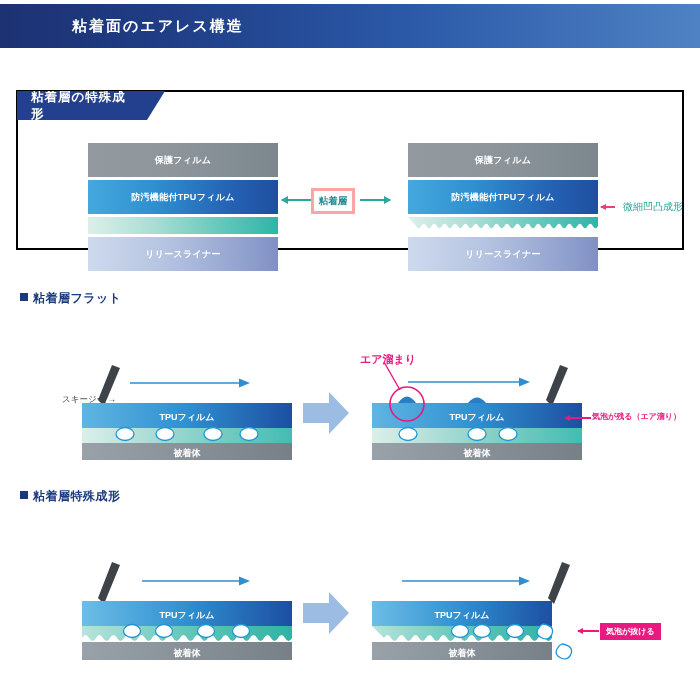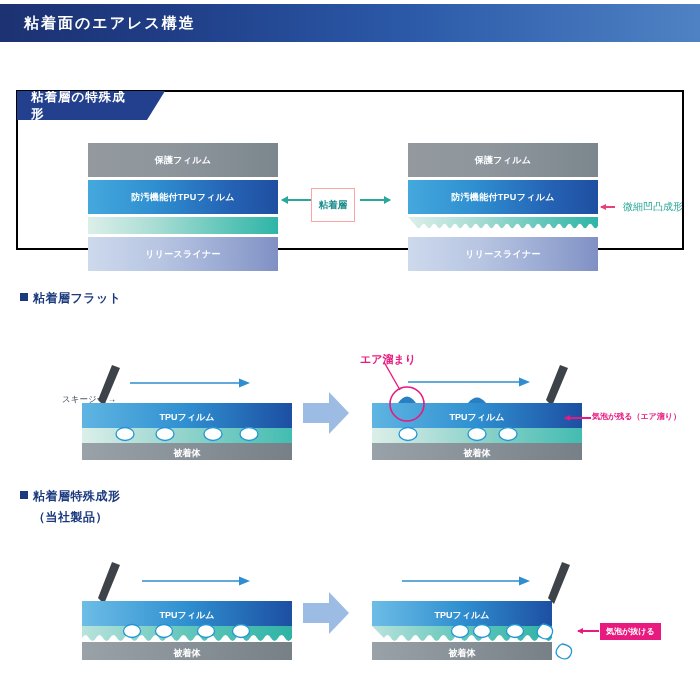--- a/index.html
+++ b/index.html
@@ -10,24 +10,25 @@
     background: #ffffff;
     font-family: "Liberation Sans", "DejaVu Sans", sans-serif;
     overflow: hidden;
     position: relative;
   }
 
   
   .header-banner {
     position: absolute;
     left: 0; top: 4px;
-    width: 700px; height: 38px;
+    width: 700px; height: 44px;
     background: linear-gradient(90deg, #1c3272 0%, #1f3c84 22%, #2b59a8 58%, #4f82c4 100%);
     display: flex;
     align-items: center;
+    padding-left: 48px;
   }
   .header-title {
     color: #ffffff;
     font-size: 15px;
     font-weight: bold;
     letter-spacing: 2px;
     padding-left: 24px;
   }
 
   
@@ -88,22 +89,22 @@
   }
   .layer-adh-wave svg { display:block; width:190px; height:17px; }
   .layer-liner {
     background: linear-gradient(90deg, #cdd9ec 0%, #b6c4e2 40%, #93a3cf 80%, #8190c4 100%);
   }
 
   
   .adh-label-box {
     position: absolute;
     left: 311px; top: 188px;
-    width: 44px; height: 34px;
-    border: 1px solid #fca5a5;
+    width: 44px; height: 26px;
+    border: 3px solid #fca5a5;
     background: #ffffff;
     display: flex; align-items: center; justify-content: center;
     color: #1a8d8d;
     font-size: 9.5px;
     font-weight: bold;
   }
   .arrow-left-teal, .arrow-right-teal {
     position: absolute;
     top: 199px;
     width: 30px; height: 2px;
@@ -377,21 +378,20 @@
     <text x="105" y="106" text-anchor="middle" fill="#ffffff" font-size="9" font-weight="bold" font-family="'Liberation Sans',sans-serif">被着体</text>
   </svg>
 </div>
 
 <div class="anno-air-pocket">エア溜まり</div>
 <div class="anno-bubbles-remain-line"></div>
 <div class="anno-bubbles-remain">気泡が残る（エア溜り）</div>
 
 <div class="section-head sec3-head">
   <span class="sq"></span><span>粘着層特殊成形</span>
-  <span class="sub">（当社製品）</span>
 </div>
 
 <div class="diagram d-bl">
   <svg class="diag-svg" width="210" height="110" viewBox="0 0 210 110">
     <defs>
       <linearGradient id="tpu3" x1="0" y1="0" x2="1" y2="0">
         <stop offset="0" stop-color="#6dbde6"></stop>
           <stop offset="0.5" stop-color="#2f8fd0"></stop>
           <stop offset="1" stop-color="#1d4fa2"></stop>
       </linearGradient>

